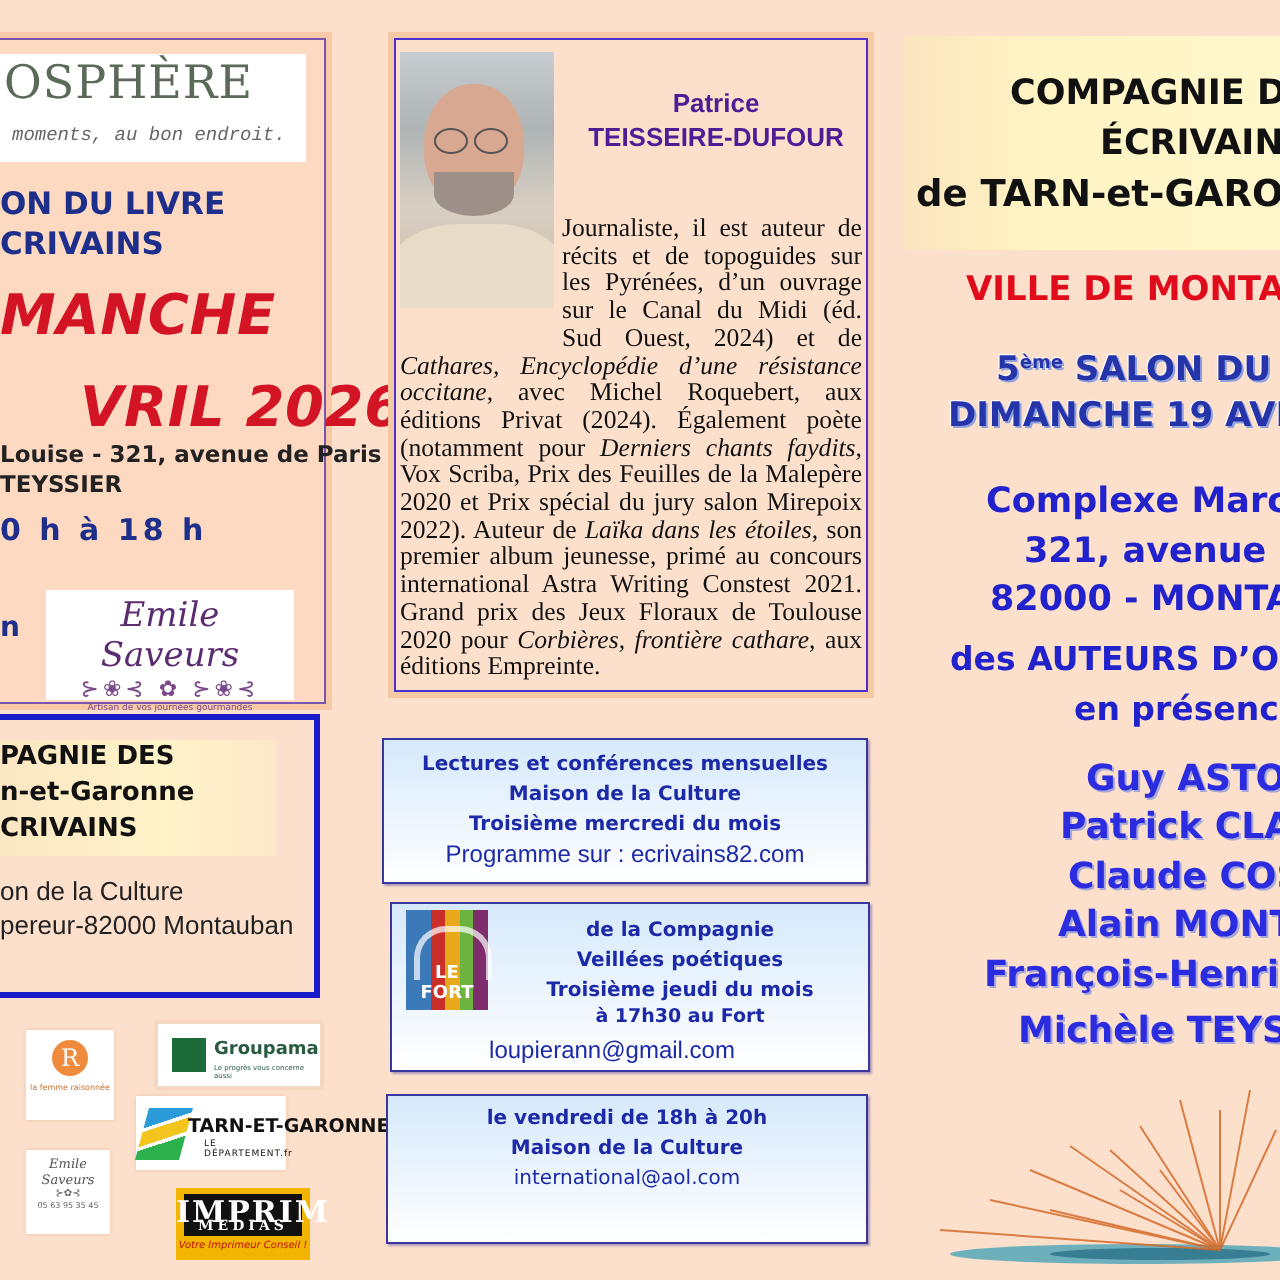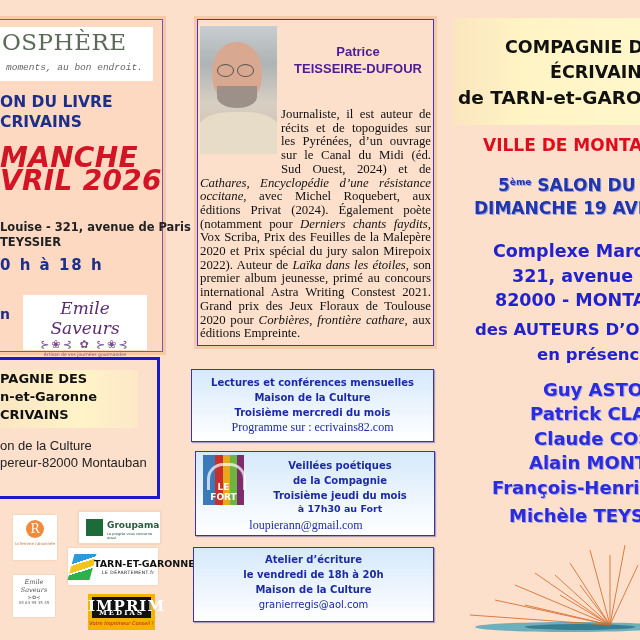--- a/index.html
+++ b/index.html
@@ -30,21 +30,21 @@
   .salon-t1, .salon-t2 {
     left: 0; font-weight: bold; color: #1d2f8a; font-size: 15.5px; white-space: nowrap;
   }
   .salon-t1 { top: 93px; }
   .salon-t2 { top: 113px; }
   .big-red {
     left: 0; color: #d21424; font-weight: bold; font-style: italic; font-size: 28px;
     white-space: nowrap; letter-spacing: 0.3px;
   }
   .big-red.l1 { top: 141px; }
-  .big-red.l2 { top: 164px; }
+  .big-red.l2 { top: 187px; margin-left: 40px; }
   .addr1, .addr2 { left: 0; font-weight: bold; font-size: 11.5px; color: #222; white-space: nowrap; }
   .addr1 { top: 220px; }
   .addr2 { top: 235px; }
   .hours { left: 0; top: 256px; font-weight: bold; font-size: 15px; color: #1d2f8a; letter-spacing: 2px; white-space: nowrap; }
   .stray-n { left: 0; top: 306px; font-weight: bold; font-size: 14px; color: #1d2f8a; }
   .emile-logo {
     left: 23px; top: 295px; width: 124px; height: 55px; background: #fff;
     text-align: center;
   }
   .emile-logo .name {
@@ -67,21 +67,21 @@
 
   
   .logo-box { background: #fff; box-shadow: 0 0 2px #e8c0a4; }
   .lf-r { left: 13px; top: 515px; width: 44px; height: 45px; text-align: center; }
   .lf-r .circ { width: 18px; height: 18px; border-radius: 50%; background: #f08a3c; color: #fff; font-family: "DejaVu Serif", serif; font-size: 12px; line-height: 18px; margin: 5px auto 3px; }
   .lf-r .cap { font-size: 4px; color: #c97030; }
   .groupama { left: 78px; top: 511px; width: 81px; height: 31px; border: 1px solid #f3d9c4; }
   .groupama .sq { position: absolute; left: 7px; top: 7px; width: 17px; height: 17px; background: #1e6b3a; }
   .groupama .txt { position: absolute; left: 28px; top: 8px; font-size: 9px; color: #2a5b40; font-weight: bold; }
   .groupama .st { position: absolute; left: 28px; top: 20px; font-size: 3.5px; color: #2a5b40; }
-  .tarn { left: 68px; top: 548px; width: 90px; height: 37px; }
+  .tarn { left: 68px; top: 548px; width: 75px; height: 37px; }
   .tarn .stripes { position: absolute; left: 3px; top: 6px; width: 22px; height: 26px;
     background: linear-gradient(160deg, #2a9ad8 0 30%, #fff 30% 36%, #f3c51c 36% 58%, #fff 58% 64%, #2bb24c 64% 100%); transform: skewX(-15deg); }
   .tarn .txt { position: absolute; left: 26px; top: 10px; font-size: 9.5px; font-weight: bold; color: #111; white-space: nowrap; }
   .tarn .st { position: absolute; left: 34px; top: 22px; font-size: 4.5px; color: #111; letter-spacing: 0.5px; }
   .emile-card { left: 13px; top: 575px; width: 42px; height: 42px; text-align: center; }
   .emile-card .n { font-family: "DejaVu Serif", serif; font-style: italic; font-size: 6.5px; color: #555; margin-top: 3px; }
   .emile-card .o { font-size: 5px; color: #666; }
   .emile-card .p { font-size: 4px; color: #666; line-height: 5px; }
   .imprim { left: 88px; top: 594px; width: 67px; height: 36px; background: #f3b400; }
   .imprim .blk { position: absolute; left: 4px; top: 3px; width: 59px; height: 21px; background: #111; }
@@ -120,21 +120,21 @@
   
   .blue-box {
     border: 1px solid #3a36a0; box-sizing: border-box; box-shadow: 1px 1px 1px #b09ab8;
     background: linear-gradient(180deg, #d6e9fb 0%, #ffffff 100%);
     text-align: center; color: #1d2aa8; font-weight: bold;
   }
   .bb1 { left: 191px; top: 369px; width: 243px; height: 73px; padding-top: 5px; }
   .bb2 { left: 195px; top: 451px; width: 240px; height: 85px; }
   .bb3 { left: 193px; top: 547px; width: 241px; height: 75px; padding-top: 4px; }
   .blue-box .ln { font-size: 10px; line-height: 15px; white-space: nowrap; }
-  .blue-box .ln.thin { font-weight: normal; font-family: Liberation Serif, serif; font-size: 12px; }
+  .blue-box .ln.thin { font-weight: normal; font-family: Liberation Sans, sans-serif; font-size: 12px; }
   .blue-box .ln.small { font-size: 9.5px; line-height: 12px; }
   .le-fort {
     position: absolute; left: 7px; top: 3px; width: 41px; height: 50px;
     background: linear-gradient(90deg, #3c79b8 0 30%, #c9302a 30% 48%, #e7a81c 48% 66%, #6db33f 66% 82%, #7d2d6c 82% 100%);
   }
   .le-fort .arch { position: absolute; left: 4px; top: 8px; width: 33px; height: 24px; border: 3px solid rgba(255,255,255,0.7); border-bottom: none; border-radius: 16px 16px 0 0; }
   .le-fort .lbl { position: absolute; left: 0; bottom: 3px; width: 41px; text-align: center; color: #fff; font-size: 9px; font-weight: bold; }
   .bb2 .txtcol { position: absolute; left: 50px; top: 6px; width: 188px; }
 
   
@@ -261,33 +261,32 @@
   <div class="ln">Troisième mercredi du mois</div>
   <div class="ln thin">Programme sur : ecrivains82.com</div>
 </div>
 
 <div class="abs blue-box bb2">
   <div class="le-fort">
     <div class="arch"></div>
     <div class="lbl">LE FORT</div>
   </div>
   <div class="txtcol">
+    <div class="ln">de la Compagnie</div>
     <div class="ln">Veillées poétiques</div>
-    <div class="ln">de la Compagnie</div>
     <div class="ln">Troisième jeudi du mois</div>
     <div class="ln small">à 17h30 au Fort</div>
   </div>
   <div class="ln thin" style="position:absolute;left:0;width:220px;top:66px;">loupierann@gmail.com</div>
 </div>
 
 <div class="abs blue-box bb3">
-  <div class="ln">Atelier d’écriture</div>
   <div class="ln">le vendredi de 18h à 20h</div>
   <div class="ln">Maison de la Culture</div>
-  <div class="ln" style="font-weight:normal;">granierregis@aol.com</div>
+  <div class="ln" style="font-weight:normal;">international@aol.com</div>
 </div>
 
 <div class="abs yellow-banner">
   <div class="yb-line l1">COMPAGNIE DES</div>
   <div class="yb-line l2">ÉCRIVAINS</div>
   <div class="yb-line l3">de TARN-et-GARONNE</div>
 </div>
 
 <div class="abs ville">VILLE DE MONTAUBAN</div>
 <div class="abs salon5"><span>5</span><sup>ème</sup><span> SALON DU LIVRE</span></div>

